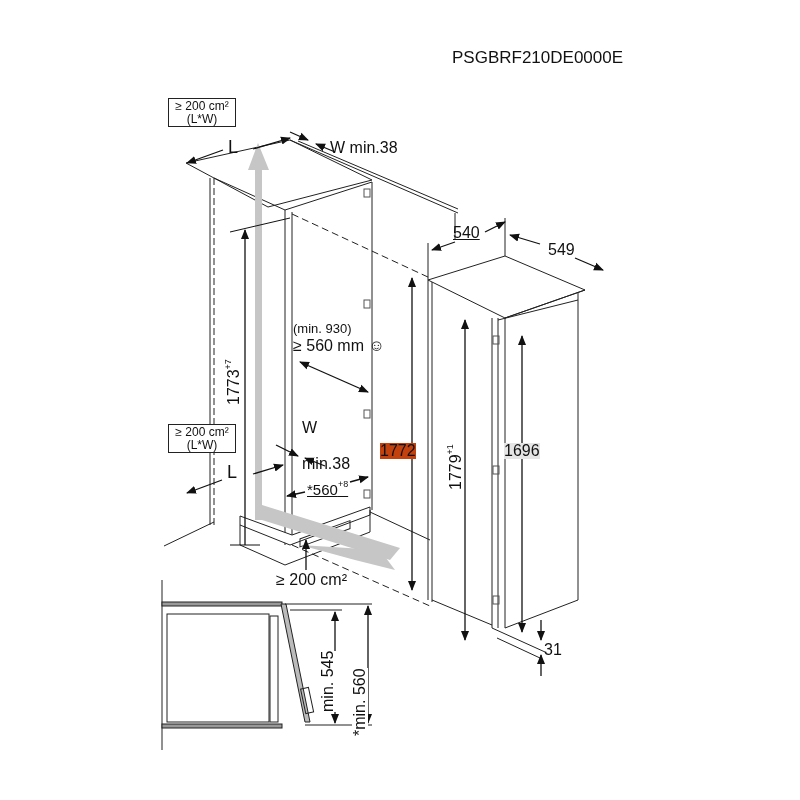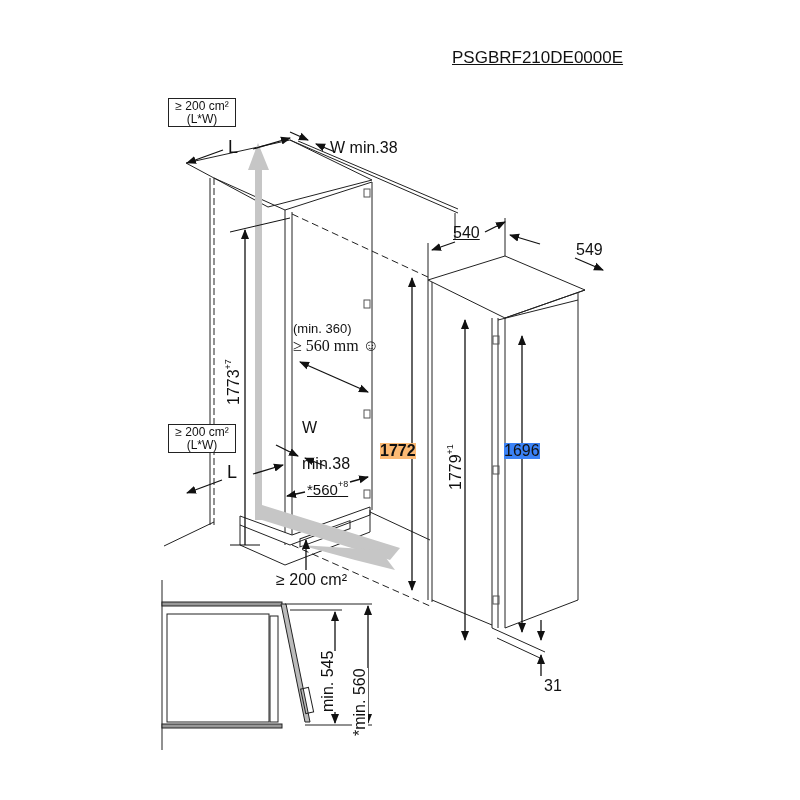--- a/index.html
+++ b/index.html
@@ -1,19 +1,19 @@
 <!DOCTYPE html>
 <html><head>
 <meta charset="utf-8">
 <style>
   html, body { margin: 0; padding: 0; background: #ffffff; }
   body { width: 800px; height: 800px; position: relative; overflow: hidden; font-family: "Liberation Sans", sans-serif; color: #111; }
   #canvas { position: absolute; left: 0; top: 0; width: 800px; height: 800px; }
   .lbl { position: absolute; white-space: nowrap; color: #111; font-family: "Liberation Sans", sans-serif; line-height: 1; }
-  .model { left: 452px; top: 49px; font-size: 17px; text-decoration: underline; }
+  .model { left: 452px; top: 49px; font-size: 17px; }
   .box { position: absolute; border: 1px solid #222; background: #fff; font-size: 12px; text-align: center; line-height: 1.05; padding: 1px 4px; width: 58px; }
   .box1 { left: 168px; top: 98px; }
   .box2 { left: 168px; top: 424px; }
   .dim { font-size: 16px; }
   .dim-lg { font-size: 18px; }
   .rot { transform-origin: left top; transform: rotate(-90deg); }
   sup { font-size: 9px; vertical-align: top; position: relative; top: -2px; }
 </style>
 </head>
 <body>
@@ -175,25 +175,25 @@
 <div class="box box2">
   <div>≥ 200 cm²</div>
   <div>(L*W)</div>
 </div>
 <div class="lbl dim-lg" style="left:227px;top:463px;">L</div>
 <div class="lbl dim" style="left:302px;top:420px;">W</div>
 <div class="lbl dim" style="left:302px;top:436px;margin-top:20px;">min.38</div>
 <div class="lbl dim" style="left:276px;top:572px;">≥ 200 cm²</div>
 
 <div class="lbl dim rot" style="left:226px;top:405px;"><span>1773</span><sup>+7</sup></div>
-<div class="lbl" style="left:293px;top:322px;font-size:13px;">(min. 360)</div>
-<div class="lbl dim" style="left:293px;top:338px;font-family:Liberation Serif, serif;"><span>≥ 560 mm</span> <span>☺</span></div>
+<div class="lbl" style="left:293px;top:322px;font-size:13px;">(min. 930)</div>
+<div class="lbl dim" style="left:293px;top:338px;"><span>≥ 560 mm</span> <span>☺</span></div>
 <div class="lbl" style="left:307px;top:482px;font-size:15px;text-decoration:underline;"><span>*560</span><sup>+8</sup></div>
-<div class="lbl dim" style="left:380px;top:443px;background:#fdba74;font-weight:bold;">1772</div>
+<div class="lbl dim" style="left:380px;top:443px;background:#c2410c;">1772</div>
 
 <div class="lbl dim" style="left:453px;top:225px;text-decoration:underline;">540</div>
-<div class="lbl dim" style="left:548px;top:242px;margin-left:28px;">549</div>
+<div class="lbl dim" style="left:548px;top:242px;">549</div>
 <div class="lbl dim rot" style="left:448px;top:490px;background:#fff;"><span>1779</span><sup>+1</sup></div>
-<div class="lbl dim" style="left:504px;top:443px;background:#3b82f6;">1696</div>
-<div class="lbl dim" style="left:544px;top:642px;margin-top:36px;">31</div>
+<div class="lbl dim" style="left:504px;top:443px;background:#e5e5e5;">1696</div>
+<div class="lbl dim" style="left:544px;top:642px;">31</div>
 
 <div class="lbl dim rot" style="left:320px;top:712px;background:#fff;">min. 545</div>
 <div class="lbl dim rot" style="left:352px;top:736px;background:#fff;">*min. 560</div>
 
 </body></html>

